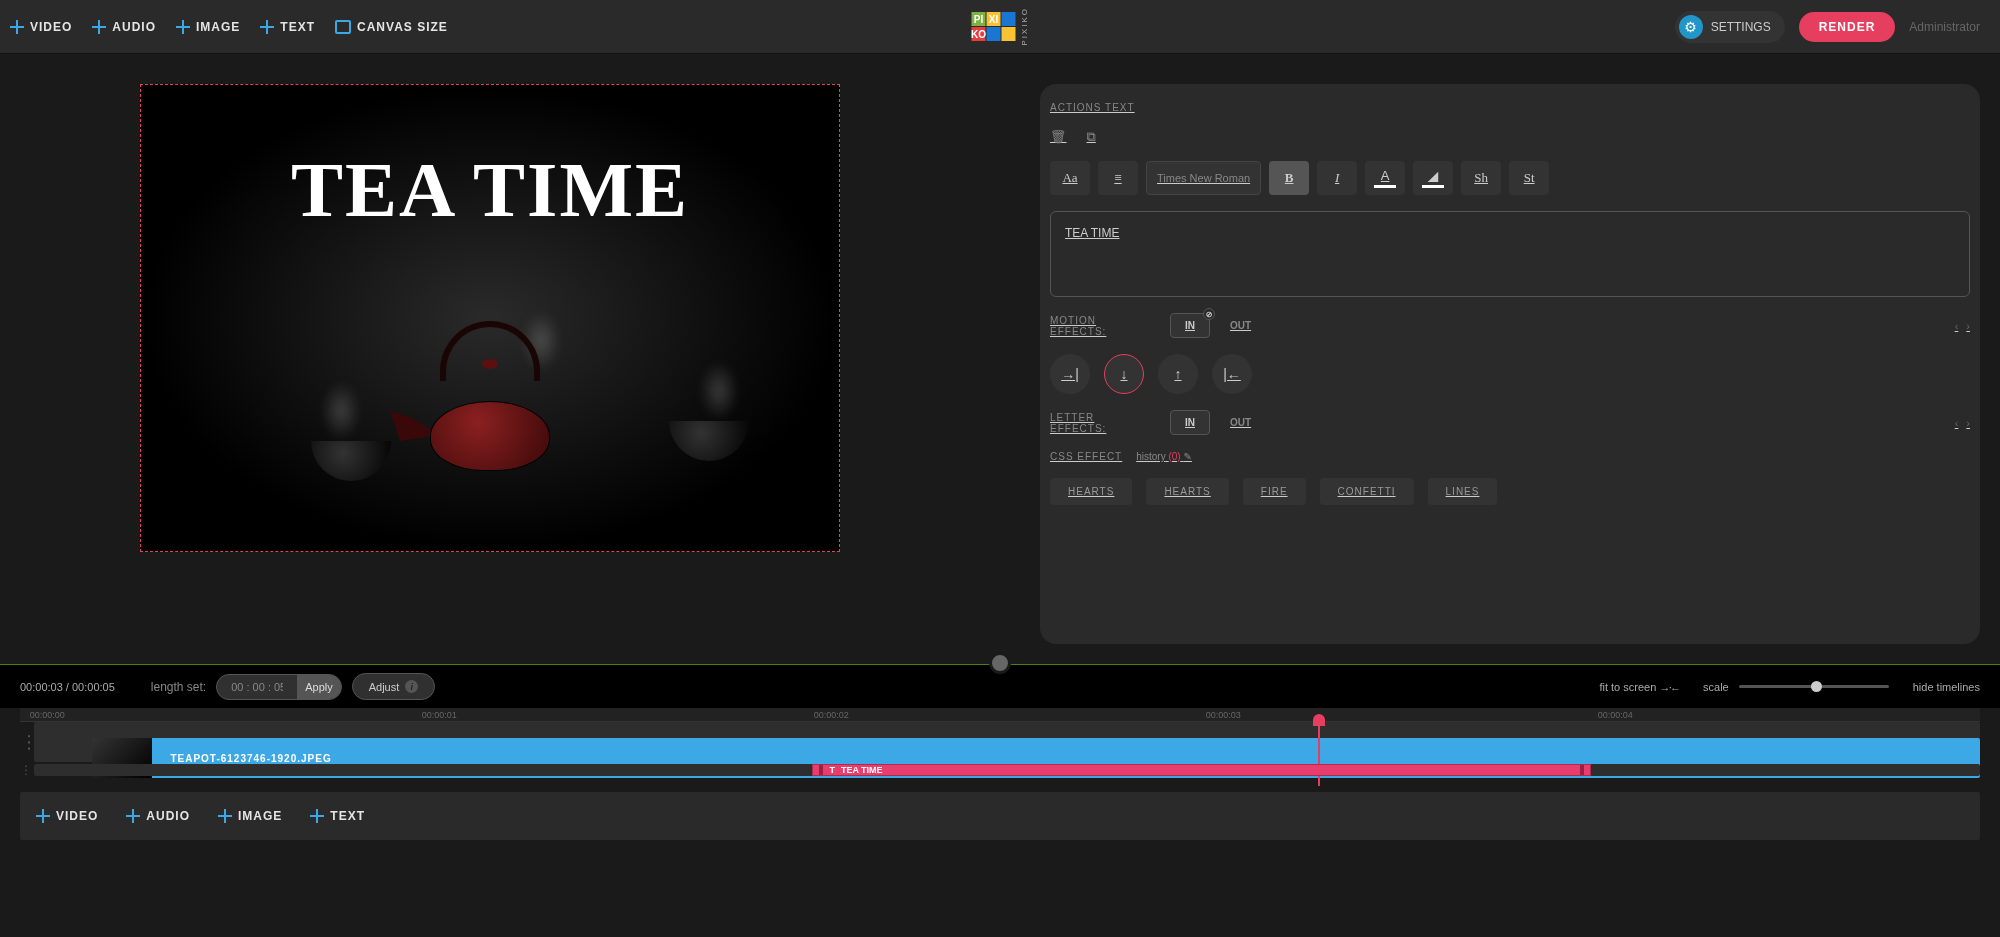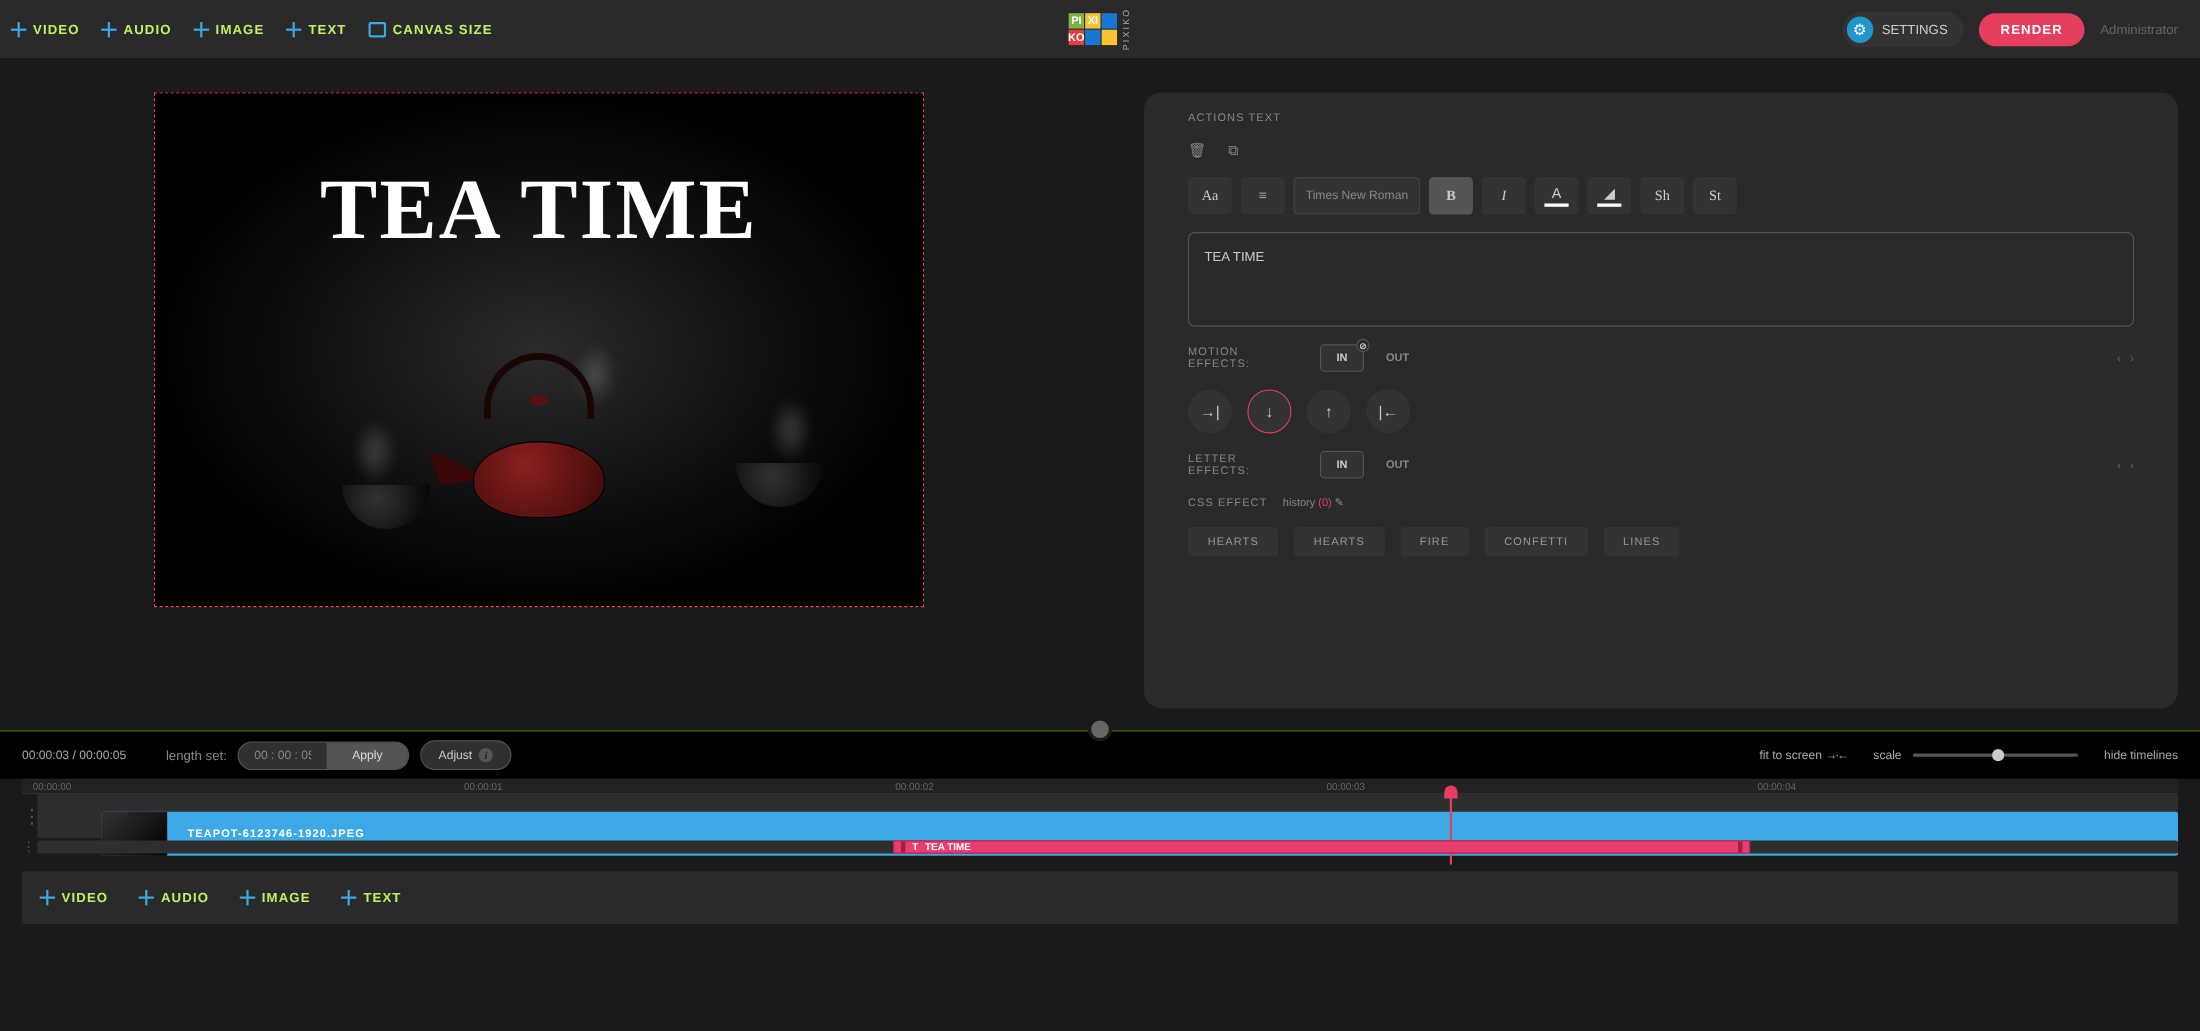--- a/index.html
+++ b/index.html
@@ -1,21 +1,21 @@
 <!DOCTYPE html>
 <html><head>
 <meta charset="utf-8">
 <style>
   * { box-sizing: border-box; margin: 0; padding: 0; font-family: Arial, sans-serif; }
   body { background: #1a1a1a; color: #ccc; width: 2000px; height: 937px; overflow: hidden; font-size: 12px; }
 
   
   .topbar { display: flex; align-items: center; height: 54px; background: #2a2a2a; border-bottom: 1px solid #111; padding: 0 10px; position: relative; }
   .topbar-left { display: flex; gap: 20px; align-items: center; }
-  .tb-btn { display: flex; align-items: flex-end; gap: 6px; color: #bef264; font-size: 12px; font-weight: bold; letter-spacing: 1px; cursor: pointer; }
+  .tb-btn { display: flex; align-items: flex-end; gap: 6px; color: #e5e5e5; font-size: 12px; font-weight: bold; letter-spacing: 1px; cursor: pointer; }
   .plus-ic { width: 14px; height: 14px; position: relative; }
   .plus-ic::before, .plus-ic::after { content: ''; position: absolute; background: #3da8e6; }
   .plus-ic::before { width: 14px; height: 2px; top: 6px; left: 0; }
   .plus-ic::after  { width: 2px; height: 14px; top: 0; left: 6px; }
   .canvas-ic { width: 16px; height: 14px; border: 2px solid #3da8e6; border-radius: 2px; position: relative; }
   .logo { position: absolute; left: 50%; transform: translateX(-50%); display: flex; align-items: center; }
   .logo-grid { display: grid; grid-template-columns: repeat(3,14px); grid-template-rows: repeat(2,14px); gap: 1px; }
   .logo-grid div { font-size: 10px; font-weight: bold; display:flex; align-items:center; justify-content:center; color:#fff;}
   .c1{background:#7cb342}.c2{background:#f9c233}.c3{background:#1976d2}.c4{background:#e53e3e}.c5{background:#1976d2}.c6{background:#f9c233}
   .logo-txt { writing-mode: vertical-rl; font-size: 8px; letter-spacing:2px; color:#aaa; margin-left:4px; transform: rotate(180deg); }
@@ -46,21 +46,21 @@
 
   .play-row { display:flex; align-items:center; margin-top: 34px; gap: 12px; }
   .play-btn { width: 26px; height: 26px; border-radius: 50%; border: 2px solid #555; display:flex; align-items:center; justify-content:center; cursor:pointer; }
   .play-tri { width:0; height:0; border-left: 8px solid #e53e5e; border-top:5px solid transparent; border-bottom:5px solid transparent; margin-left:2px; }
   .seek-track { flex:1; height:4px; background:#888; border-radius:2px; position:relative; max-width: 850px; }
   .seek-fill { position:absolute; left:0; top:0; height:100%; background:#e53e5e; border-radius:2px; width:66%; }
   .seek-knob { position:absolute; top:-4px; left:66%; width:12px; height:12px; background:#fff; border:1px solid #888; border-radius:50%; transform:translateX(-50%); }
   .seek-badge { position:absolute; top:-28px; left:66%; transform:translateX(-50%); background:#3da8e6; color:#fff; font-size:11px; padding:2px 6px; border-radius:4px; }
 
   
-  .props { flex:1; background:#2a2a2a; margin: 30px 20px 20px 0; border-radius:16px; padding: 18px 40px; display:flex; flex-direction:column; gap:16px; max-height: 560px; overflow:hidden; }
+  .props { flex:1; background:#2a2a2a; margin: 30px 20px 20px 0; border-radius:16px; padding: 18px 10px; display:flex; flex-direction:column; gap:16px; max-height: 560px; overflow:hidden;text-decoration:underline; }
   .props-hdr { font-size:10px; letter-spacing:1px; color:#888; }
   .props-icons { display:flex; gap:20px; color:#888; font-size:13px; }
   .fmt-row { display:flex; gap:8px; align-items:center; }
   .fmt-box { width:40px; height:34px; background:#333; border-radius:4px; display:flex; align-items:center; justify-content:center; font-size:13px; color:#ccc; cursor:pointer; font-family: 'Times New Roman', serif; }
   .fmt-box.active { background:#555; }
   .font-sel { height:34px; background:#333; border:1px solid #444; border-radius:4px; padding:0 10px; font-size:11px; color:#888; min-width:82px; display:flex; align-items:center; }
   .txt-area { flex:0 0 auto; min-height:86px; background:#2a2a2a; border:1px solid #555; border-radius:6px; padding:14px; color:#ccc; font-size:12px; resize:none; outline:none; }
   .section-row { display:flex; align-items:center; gap:20px; }
   .sect-lbl { font-size:10px; letter-spacing:1px; color:#888; flex:0 0 100px; }
   .pill-in { background:#333; border:1px solid #555; border-radius:4px; padding:6px 14px; font-size:10px; font-weight:bold; cursor:pointer; position:relative; }
@@ -80,21 +80,21 @@
   
   .divider { position:relative; height:0; }
   .div-knob { position:absolute; top:-12px; left:50%; transform:translateX(-50%); width:22px; height:22px; border-radius:50%; background:#666; border:3px solid #1a1a1a; cursor:ns-resize; }
 
   
   .tl-bar { display:flex; align-items:center; height:44px; background:#000000; padding:0 20px; gap:36px; border-top:1px solid #4d7c0f; }
   .tl-time { font-size:11px; color:#aaa; }
   .len-set { display:flex; align-items:center; gap:10px; }
   .len-pill { display:flex; align-items:center; background:#303030; border:1px solid #555; border-radius:16px; overflow:hidden; }
   .len-input { background:transparent; border:none; color:#888; padding:6px 14px; font-size:11px; width:80px; text-align:center; outline:none; }
-  .len-apply { background:#555; color:#ddd; padding:6px 23px; font-size:11px; cursor:pointer;text-align:right; }
+  .len-apply { background:#555; color:#ddd; padding:6px 8px; font-size:11px; cursor:pointer;text-align:right; }
   .adj-pill { background:#303030; border:1px solid #555; border-radius:16px; padding:6px 16px; font-size:11px; color:#ccc; display:flex; align-items:center; gap:6px; cursor:pointer; }
   .info-i { width:13px; height:13px; border-radius:50%; background:#555; color:#222; font-size:9px; display:flex; align-items:center; justify-content:center; font-weight:bold; font-style:italic; }
   .tl-bar-right { margin-left:auto; display:flex; align-items:center; gap:24px; font-size:11px; color:#aaa;padding-left:48px; }
   .fit-ic { letter-spacing: -2px; }
   .scale-track { width:150px; height:3px; background:#555; border-radius:2px; position:relative; }
   .scale-knob { position:absolute; top:-4px; left:48%; width:11px; height:11px; background:#ccc; border-radius:50%; }
 
   .ruler { height:14px; background:#222; position:relative; border-bottom:1px solid #333; margin: 0 20px; }
   .ruler-tick { position:absolute; top:2px; font-size:9px; color:#666; }
   .tracks { padding: 0 0 0 0; background:#1a1a1a; }

